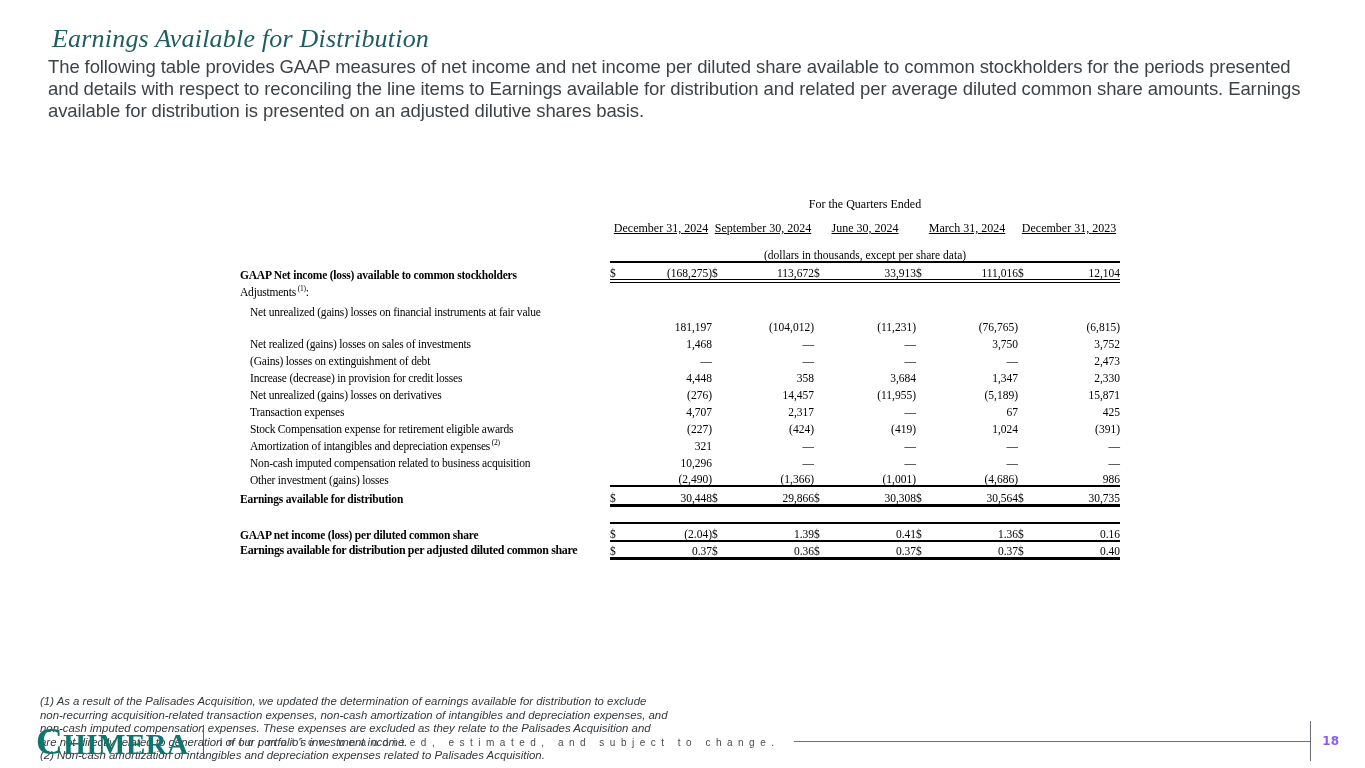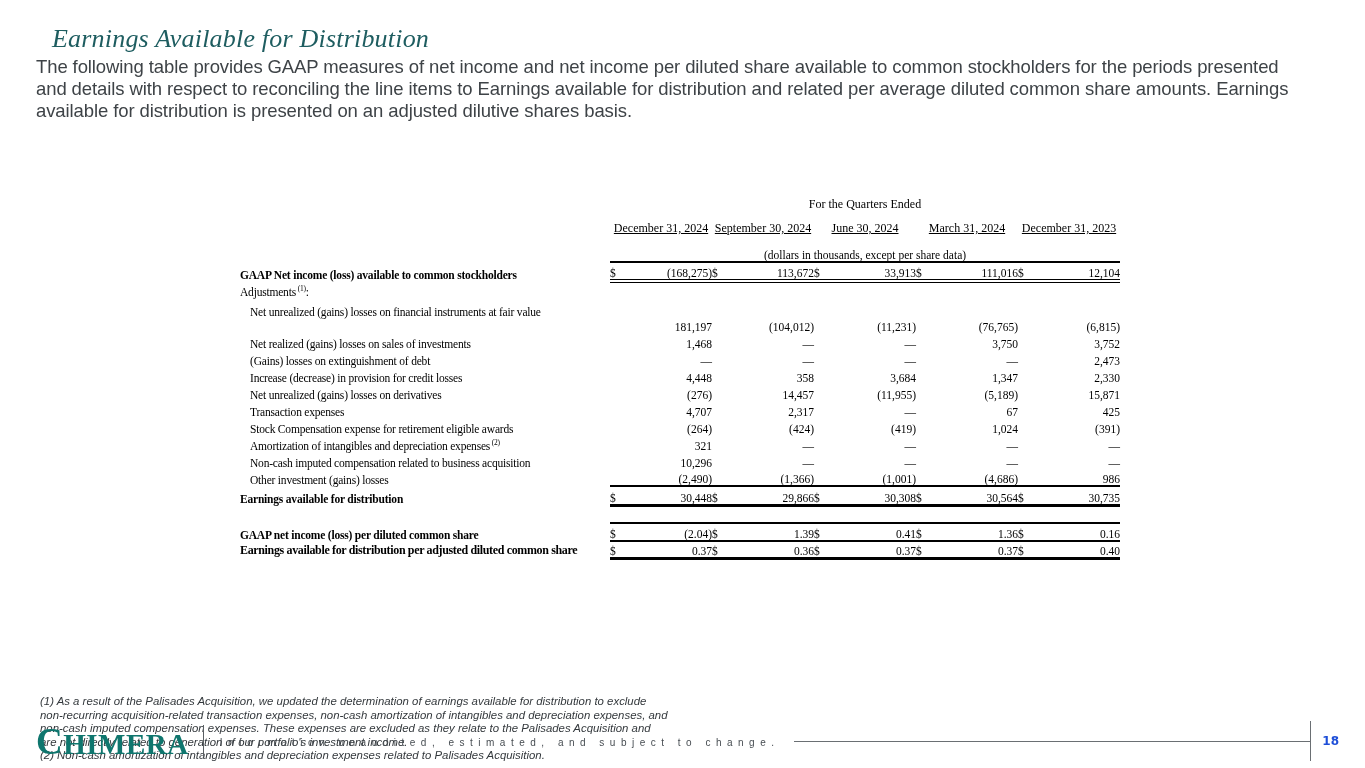--- a/index.html
+++ b/index.html
@@ -7,21 +7,21 @@
     position:relative; width:1365px; height:768px; background:#ffffff;
     overflow:hidden; font-family:"Liberation Sans", sans-serif;
   }
   
   .title {
     position:absolute; left:52px; top:24px; margin:0;
     font-family:"Liberation Serif", serif; font-style:italic; font-weight:400;
     font-size:26px; color:#1e5d60; letter-spacing:0.2px;
   }
   .intro {
-    position:absolute; left:36px; top:56px; width:1266px; margin:0;
+    position:absolute; left:48px; top:56px; width:1266px; margin:0;
     font-size:18.5px; line-height:22px; color:#3e4347; letter-spacing:-0.1px;
   }
   
   .table-wrap { position:absolute; left:240px; top:196px; }
   table.fin {
     border-collapse:collapse; table-layout:fixed;
     font-family:"Liberation Serif", serif; font-size:11.5px; color:#000;
   }
   table.fin td, table.fin th { padding:0; vertical-align:bottom; font-weight:normal; }
   .caption { text-align:center; font-weight:bold; font-size:12px; white-space:nowrap; vertical-align:middle; }
@@ -55,21 +55,21 @@
   }
   .logo::first-letter { font-size:37px; }
   .footer-divider { width:1px; height:32px; background:#5a5f63; margin:0 16px 0 14px; }
   .disclaimer {
     font-size:10px; letter-spacing:5.5px; color:#474d52; white-space:nowrap; padding-top:2px;
   }
   .footer-line { flex:1; height:0; border-top:1px solid #6a6f73; margin-left:14px; }
   .footer-vline { width:1px; height:40px; background:#6a6f73; }
   .pagenum {
     font-family:"DejaVu Sans", sans-serif; font-weight:bold; font-size:12px;
-    color:#1d4ed8; margin-left:11px;
+    color:#8b5cf6; margin-left:11px;
   }
 </style>
 </head>
 <body>
 
 <div class="slide">
 
   <h1 class="title">Earnings Available for Distribution</h1>
 
   <p class="intro">The following table provides GAAP measures of net income and net income per diluted share available to common stockholders for the periods presented and details with respect to reconciling the line items to Earnings available for distribution and related per average diluted common share amounts.  Earnings available for distribution is presented on an adjusted dilutive shares basis.</p>
@@ -224,21 +224,21 @@
             <td class="dcell"></td>
             <td class="vcell">—</td>
             <td class="dcell"></td>
             <td class="vcell">67</td>
             <td class="dcell"></td>
             <td class="vcell">425</td>
           </tr>
           <tr style="height: 17px;">
             <td class="lblcell indent">Stock Compensation expense for retirement eligible awards</td>
             <td class="dcell"></td>
-            <td class="vcell">(264)</td>
+            <td class="vcell">(227)</td>
             <td class="dcell"></td>
             <td class="vcell">(424)</td>
             <td class="dcell"></td>
             <td class="vcell">(419)</td>
             <td class="dcell"></td>
             <td class="vcell">1,024</td>
             <td class="dcell"></td>
             <td class="vcell">(391)</td>
           </tr>
           <tr style="height: 17px;">

